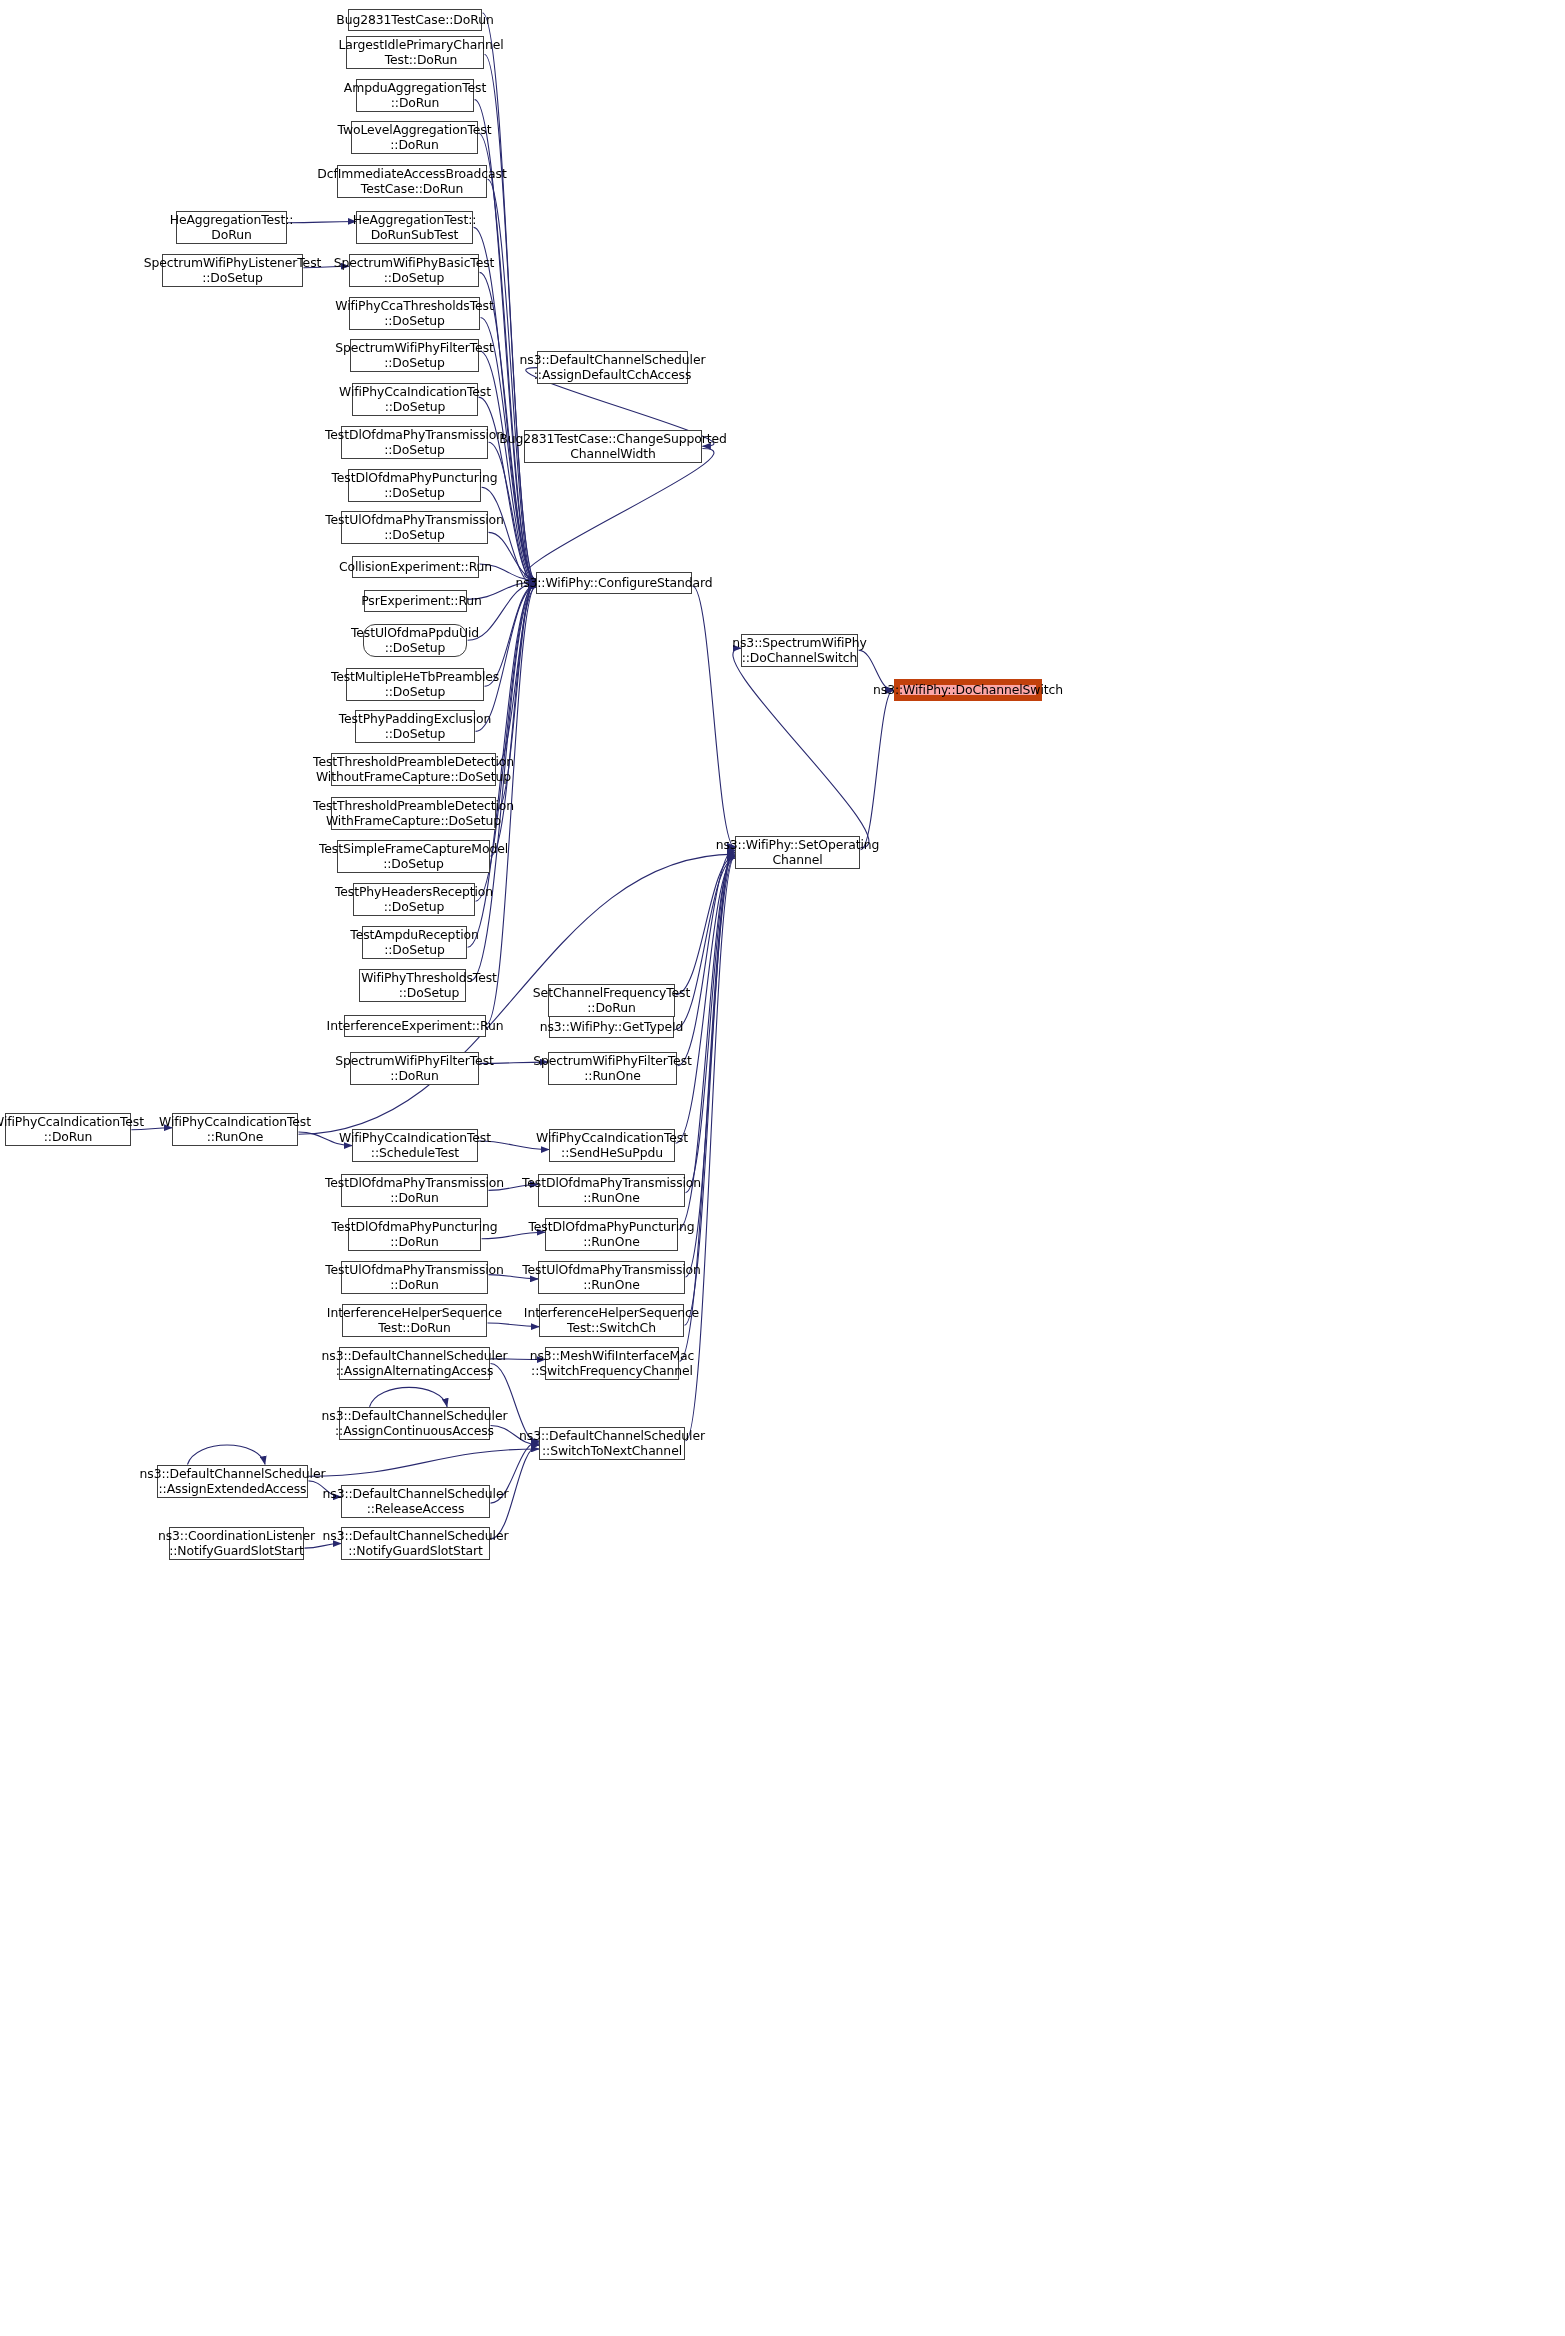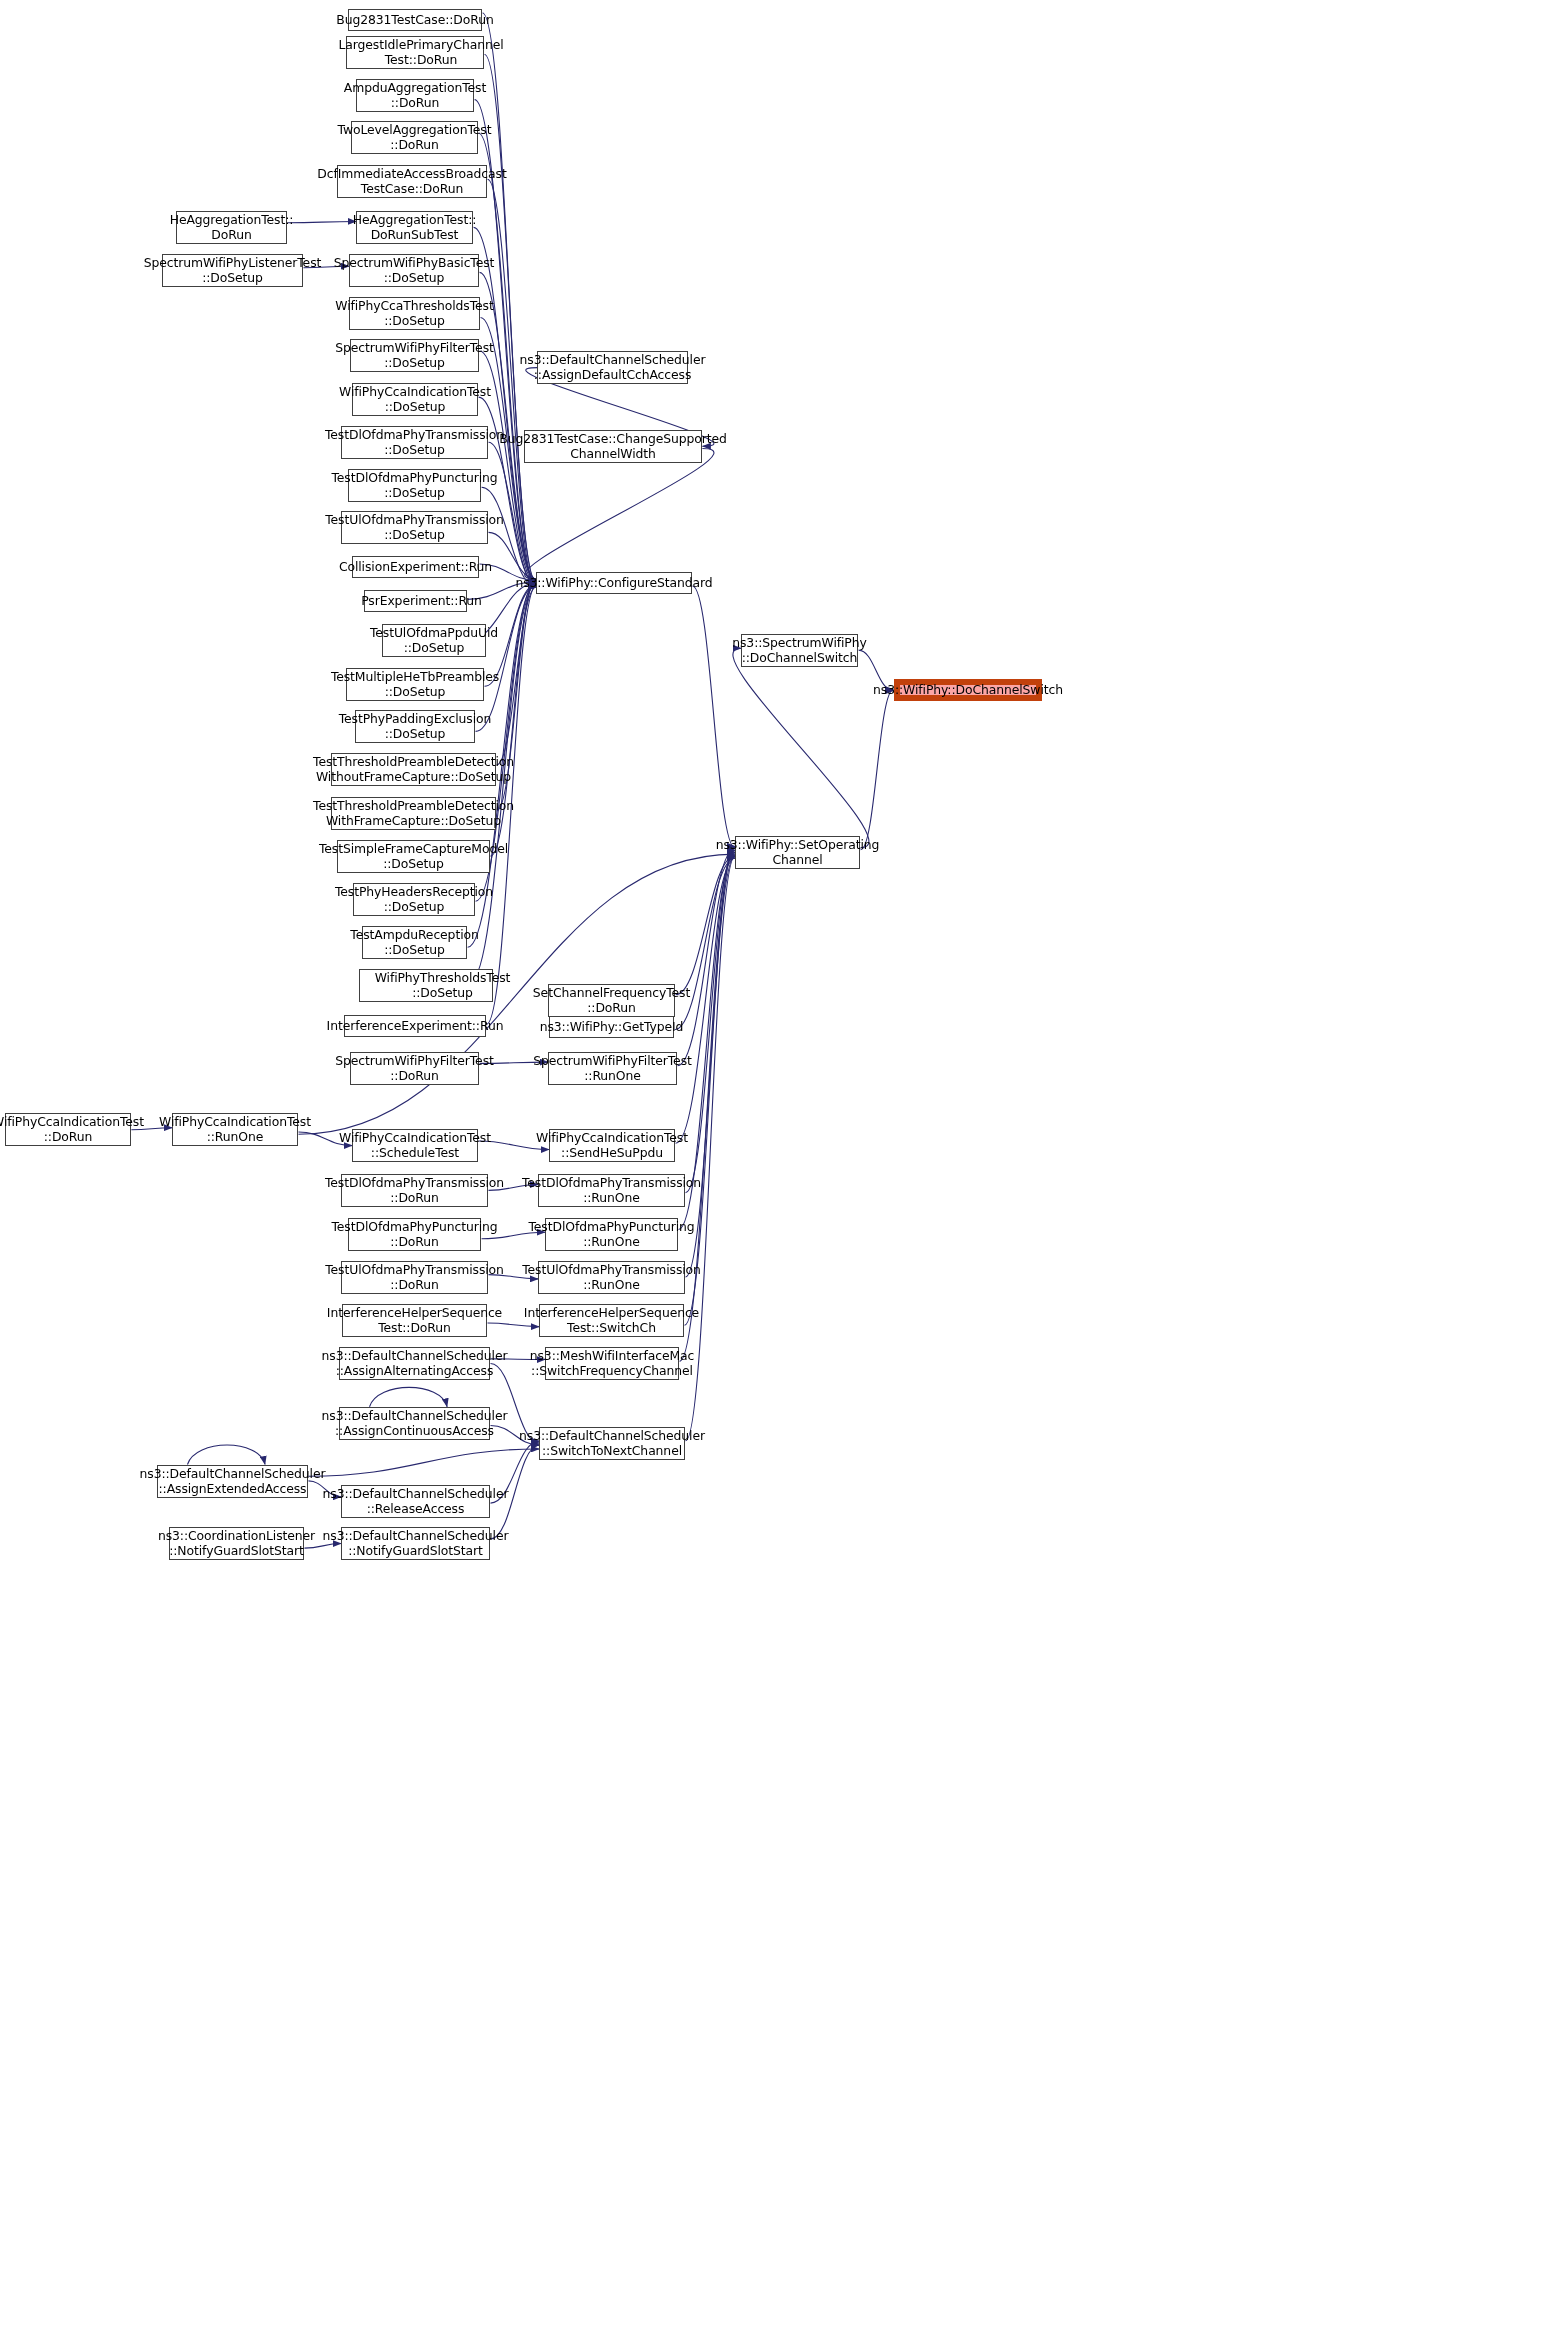--- a/index.html
+++ b/index.html
@@ -147,37 +147,37 @@
       <div class="node" style="left: 352px; top: 383px; width: 126px; height: 33px;"><span class="lbl">WifiPhyCcaIndicationTest
 ::DoSetup</span></div>
       <div class="node" style="left: 341px; top: 426px; width: 147px; height: 33px;"><span class="lbl">TestDlOfdmaPhyTransmission
 ::DoSetup</span></div>
       <div class="node" style="left: 348px; top: 469px; width: 133px; height: 33px;"><span class="lbl">TestDlOfdmaPhyPuncturing
 ::DoSetup</span></div>
       <div class="node" style="left: 341px; top: 511px; width: 147px; height: 33px;"><span class="lbl">TestUlOfdmaPhyTransmission
 ::DoSetup</span></div>
       <div class="node" style="left: 352px; top: 556px; width: 127px; height: 22px;"><span class="lbl">CollisionExperiment::Run</span></div>
       <div class="node" style="left: 364px; top: 590px; width: 103px; height: 22px; padding-left: 12px;"><span class="lbl">PsrExperiment::Run</span></div>
-      <div class="node" style="left: 382px; top: 624px; width: 104px; height: 33px;"><span class="lbl">TestUlOfdmaPpduUid
+      <div class="node" style="left: 363px; top: 624px; width: 104px; height: 33px; border-radius: 12px;"><span class="lbl">TestUlOfdmaPpduUid
 ::DoSetup</span></div>
       <div class="node" style="left: 346px; top: 668px; width: 138px; height: 33px;"><span class="lbl">TestMultipleHeTbPreambles
 ::DoSetup</span></div>
       <div class="node" style="left: 355px; top: 710px; width: 120px; height: 33px;"><span class="lbl">TestPhyPaddingExclusion
 ::DoSetup</span></div>
       <div class="node" style="left: 331px; top: 753px; width: 165px; height: 33px;"><span class="lbl">TestThresholdPreambleDetection
 WithoutFrameCapture::DoSetup</span></div>
       <div class="node" style="left: 331px; top: 797px; width: 165px; height: 33px;"><span class="lbl">TestThresholdPreambleDetection
 WithFrameCapture::DoSetup</span></div>
       <div class="node" style="left: 337px; top: 840px; width: 153px; height: 33px;"><span class="lbl">TestSimpleFrameCaptureModel
 ::DoSetup</span></div>
       <div class="node" style="left: 353px; top: 883px; width: 122px; height: 33px;"><span class="lbl">TestPhyHeadersReception
 ::DoSetup</span></div>
       <div class="node" style="left: 362px; top: 926px; width: 105px; height: 33px;"><span class="lbl">TestAmpduReception
 ::DoSetup</span></div>
-      <div class="node" style="left: 359px; top: 969px; width: 134px; height: 33px; padding-left: 33px;"><span class="lbl">WifiPhyThresholdsTest
+      <div class="node" style="left: 359px; top: 969px; width: 107px; height: 33px; padding-left: 33px;"><span class="lbl">WifiPhyThresholdsTest
 ::DoSetup</span></div>
       <div class="node" style="left: 344px; top: 1015px; width: 142px; height: 22px;"><span class="lbl">InterferenceExperiment::Run</span></div>
       <div class="node" style="left: 537px; top: 351px; width: 151px; height: 33px;"><span class="lbl">ns3::DefaultChannelScheduler
 ::AssignDefaultCchAccess</span></div>
       <div class="node" style="left: 524px; top: 430px; width: 178px; height: 33px;"><span class="lbl">Bug2831TestCase::ChangeSupported
 ChannelWidth</span></div>
       <div class="node" style="left: 536px; top: 572px; width: 156px; height: 22px;"><span class="lbl">ns3::WifiPhy::ConfigureStandard</span></div>
       <div class="node" style="left: 741px; top: 634px; width: 117px; height: 33px;"><span class="lbl">ns3::SpectrumWifiPhy
 ::DoChannelSwitch</span></div>
       <div class="node highlight" style="left: 894px; top: 679px; width: 148px; height: 22px;"><span class="lbl">ns3::WifiPhy::DoChannelSwitch</span></div>

